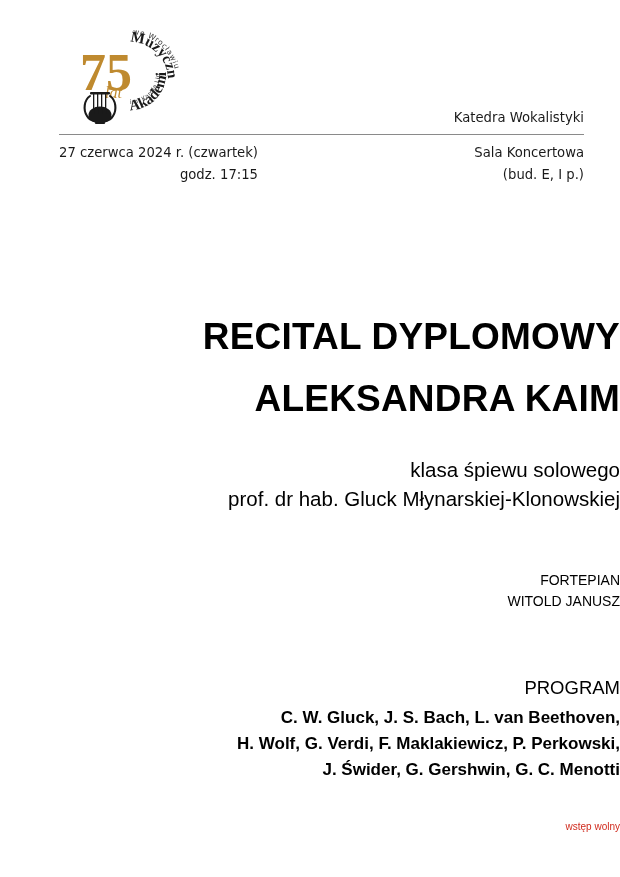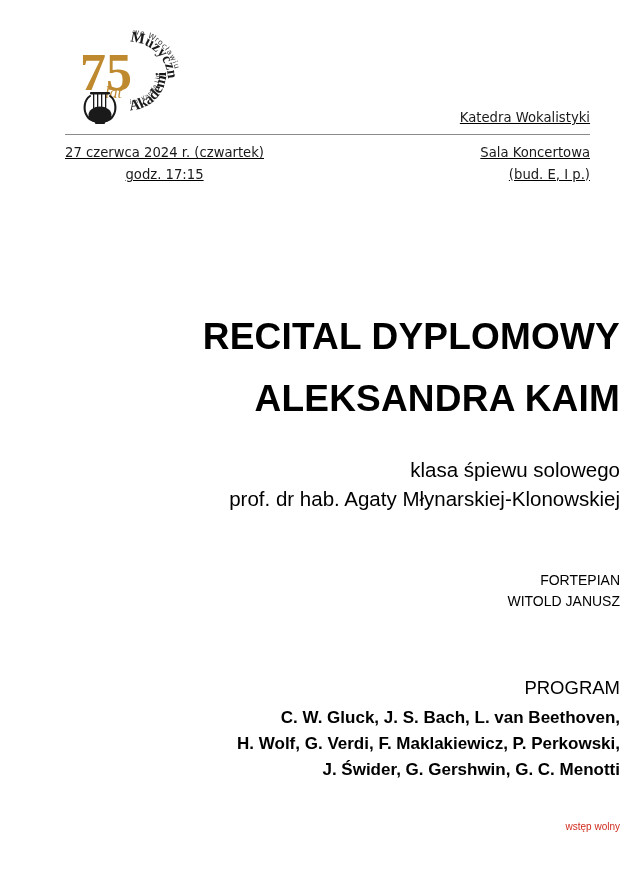--- a/index.html
+++ b/index.html
@@ -30,25 +30,24 @@
     left: 66px;
     top: 14px;
     width: 120px;
     height: 118px;
   }
   .logo-svg { display: block; width: 120px; height: 118px; }
 
   
   .header {
     position: absolute;
-    left: 65px;
+    left: 59px;
     top: 108px;
     width: 525px;
     font-family: "DejaVu Sans", sans-serif;
-    text-decoration: underline;
   }
   .dept-line {
     text-align: right;
     font-size: 13.2px;
     line-height: 1.55;
     color: #1a1a1a;
     padding-bottom: 6px;
   }
   .rule {
     width: 100%;
@@ -57,21 +56,21 @@
     margin: 0 0 7px 0;
   }
   .meta-row {
     display: flex;
     justify-content: space-between;
     align-items: flex-start;
     font-size: 13.2px;
     line-height: 1.62;
     color: #1a1a1a;
   }
-  .meta-left { text-align: center; }
+  .meta-left { text-align: right; }
   .meta-right { text-align: right; }
   .meta-row div > div { white-space: nowrap; }
 
   
   .main {
     position: absolute;
     left: 0;
     top: 318px;
     width: 620px;
     text-align: right;
@@ -189,21 +188,21 @@
     </div>
   </div>
 
   <div class="main">
 
     <div class="title-line">RECITAL DYPLOMOWY</div>
     <div class="title-line second">ALEKSANDRA KAIM</div>
 
     <div class="class-block">
       <div>klasa śpiewu solowego</div>
-      <div>prof. dr hab. Agaty Młynarskiej-Klonowskiej</div>
+      <div>prof. dr hab. Gluck Młynarskiej-Klonowskiej</div>
     </div>
 
     <div class="piano-block">
       <div>FORTEPIAN</div>
       <div>WITOLD JANUSZ</div>
     </div>
 
     <div class="program-block">
       <div class="program-heading">PROGRAM</div>
       <div class="program-list">

